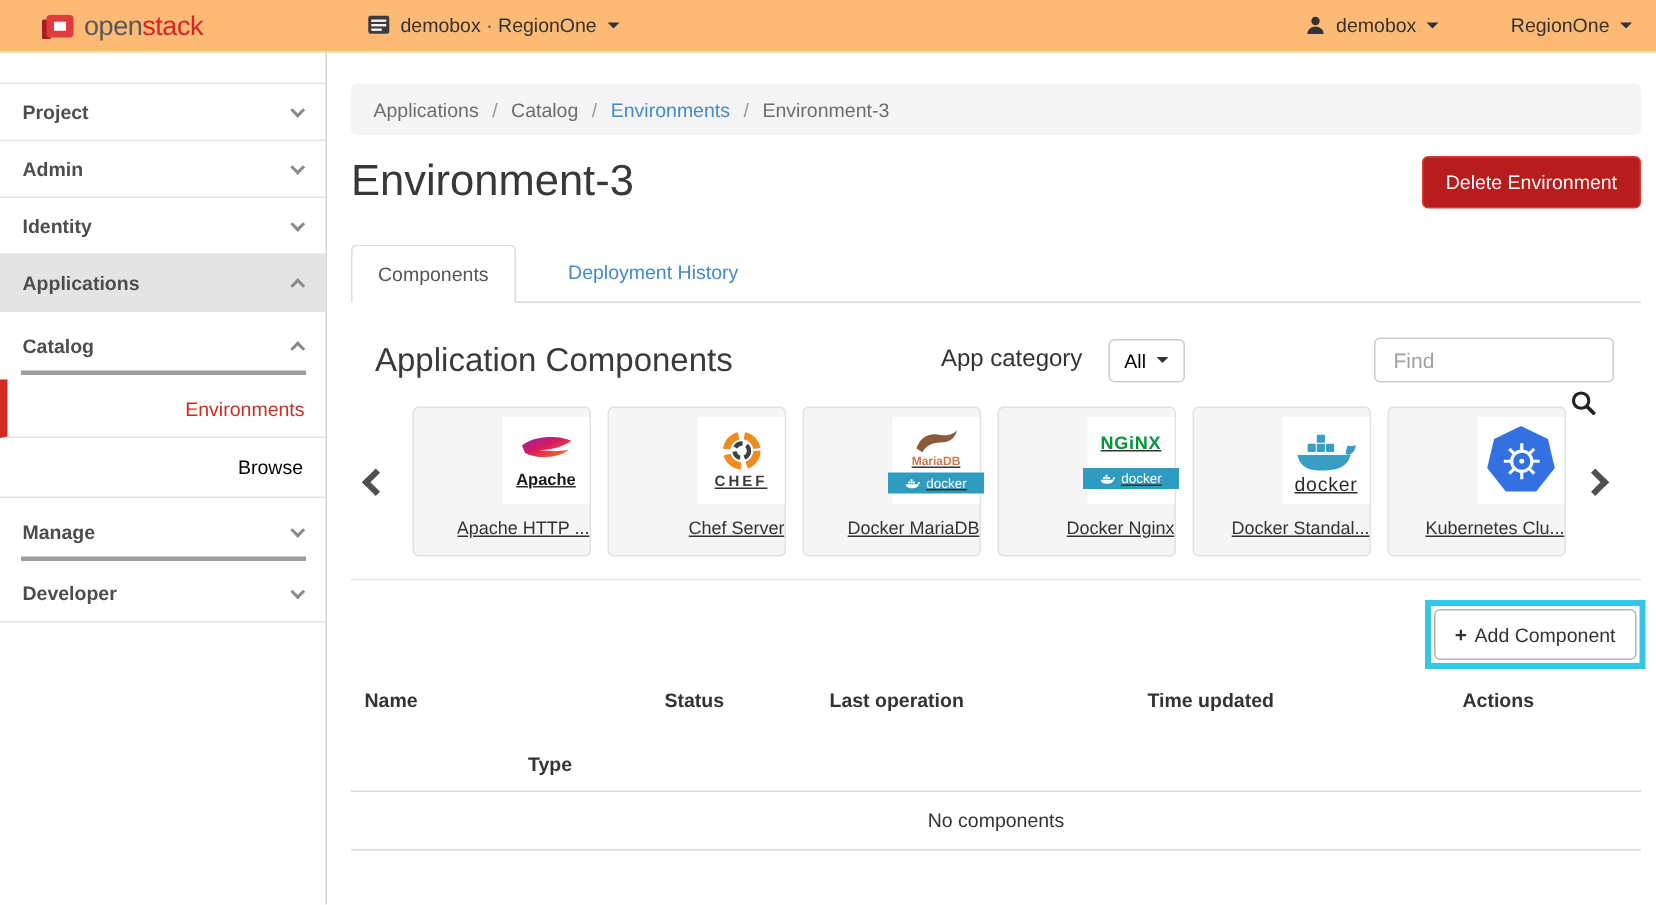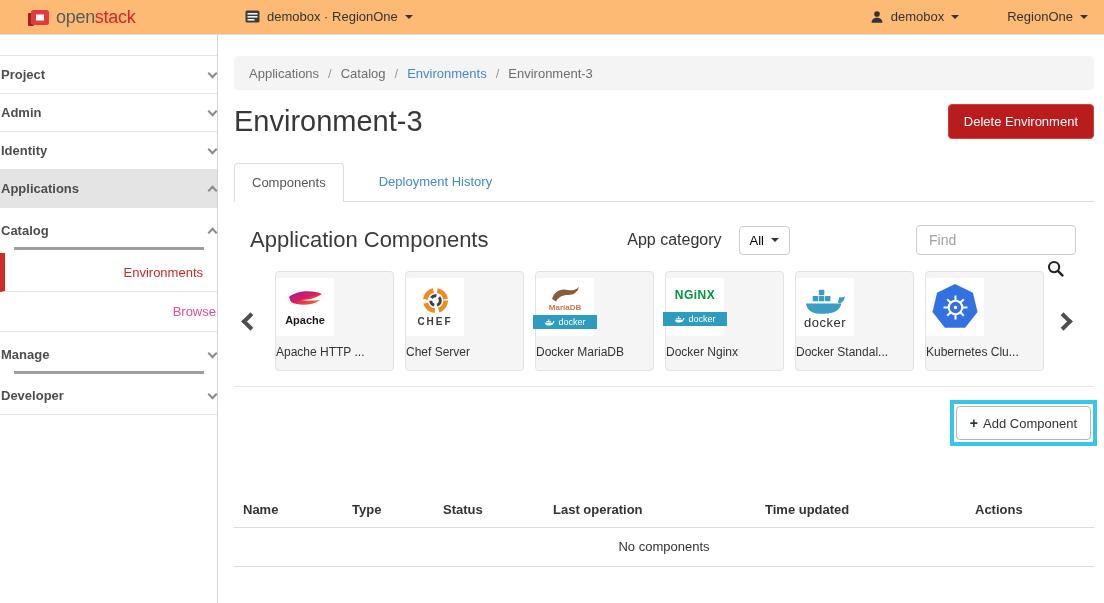--- a/index.html
+++ b/index.html
@@ -20,27 +20,27 @@
     border-top:4px solid #333; display:inline-block; }
 
   
   .body-wrap { display:flex; height:568px; }
   .sidebar { width:218px; border-right:1px solid #d4d4d4; background:#fff; flex:none; }
   .main { flex:1; padding:0 10px 0 16px; }
 
   
   .side-strip { height:21px; border-bottom:1px solid #e3e3e3; }
   .side-row { height:38px; display:flex; align-items:center; justify-content:space-between;
-    padding:0 1px; border-bottom:1px solid #e3e3e3; font-size:13px; font-weight:bold;
+    padding:0 15px; border-bottom:1px solid #e3e3e3; font-size:13px; font-weight:bold;
     color:#4d4d4d; cursor:pointer; position:relative; }
   .side-row.active-group { background:#e4e4e4; }
   .side-row.has-underline { height:45px; border-bottom:none; }
   .side-row.has-underline::after { content:""; position:absolute; left:14px; right:13px;
     bottom:3px; height:3px; background:#9d9d9d; }
-  .side-row.sub { font-weight:normal; justify-content:flex-end; color:#ec4899; height:40px; }
+  .side-row.sub { font-weight:normal; justify-content:flex-end; color:#000000; height:40px; }
   .side-row.sub.current { color:#cf2a24; border-left:5px solid #cf2a24; padding-right:14px; height:39px; }
   .chev { width:7px; height:7px; border-right:2px solid #8a8a8a; border-bottom:2px solid #8a8a8a;
     display:inline-block; }
   .chev.down { transform:rotate(45deg); margin-top:-3px; }
   .chev.up { transform:rotate(-135deg); margin-top:3px; }
 
   
   .breadcrumb { margin-top:21px; height:34px; background:#f4f4f4; border-radius:4px;
     display:flex; align-items:center; gap:9px; padding:0 15px; font-size:13px; color:#6d6d6d; }
   .breadcrumb .sep { color:#9a9a9a; }
@@ -71,21 +71,21 @@
   .search-btn { position:absolute; right:30px; top:58px; background:none; border:none; cursor:pointer; padding:0; }
 
   
   .carousel { display:flex; align-items:center; margin-top:11px; padding-left:10px; }
   .car-chev { width:13px; height:13px; border-right:4px solid #4f4f4f; border-bottom:4px solid #4f4f4f;
     display:inline-block; cursor:pointer; flex:none; }
   .car-chev.left  { transform:rotate(135deg); }
   .car-chev.right { transform:rotate(-45deg); }
   .cards { display:flex; gap:11px; margin-left:18px; margin-right:13px; }
   .card { width:119px; height:100px; background:#f5f5f5; border:1px solid #e2e2e2; border-radius:4px;
-    display:flex; flex-direction:column; align-items:flex-start; padding-top:6px; cursor:grab; }
+    display:flex; flex-direction:column; align-items:flex-end; padding-top:6px; cursor:grab;text-decoration:underline; }
   .logo-box { width:58px; height:58px; background:#fff; display:flex; flex-direction:column;
     align-items:center; justify-content:center; }
   .card-label { margin-top:9px; font-size:12px; color:#333; white-space:nowrap; overflow:hidden; max-width:110px; }
   .apache-word { font-size:11px; font-weight:bold; color:#1a1a1a; margin-top:1px; }
   .chef-word { font-size:10px; font-weight:bold; letter-spacing:2px; color:#3b3b3b; margin-top:2px; }
   .mariadb-word { font-size:8px; font-weight:bold; color:#c77b4f; }
   .nginx-word { font-size:12px; font-weight:bold; color:#009639; letter-spacing:0.5px; }
   .docker-word { font-size:13px; color:#2b2b2b; letter-spacing:0.5px; }
   .docker-ribbon { margin-top:3px; width:64px; height:14px; background:#2e9bc0; display:flex;
     align-items:center; justify-content:center; gap:3px; }
@@ -105,21 +105,21 @@
 
   
   .add-row { display:flex; justify-content:flex-end; margin-top:13px; }
   .cyan-highlight { border:4px solid #35c6ea; padding:2px; margin-right:-3px; }
   .add-btn { background:#fff; border:1px solid #b5b5b5; border-radius:4px; padding:8px 13px;
     font-size:13px; color:#333; display:flex; align-items:center; gap:5px; cursor:pointer; }
   .plus { font-weight:bold; font-size:14px; }
 
   
   .table { margin-top:4px; font-size:13px; }
-  .thead { display:flex; font-weight:bold; color:#333; padding:9px 0 10px 9px; border-bottom:1px solid #ddd;align-items:flex-end; }
+  .thead { display:flex; font-weight:bold; color:#333; padding:9px 0 10px 9px; border-bottom:1px solid #ddd; }
   .th-name { width:109px; } .th-type { width:91px;margin-top:43px; } .th-status { width:110px; }
   .th-lastop { width:212px; } .th-time { width:210px; } .th-actions { flex:1; }
   .empty-row { text-align:center; padding:11px 0 12px; color:#333; border-bottom:1px solid #ddd; }
 </style>
 </head>
 <body>
 
 <header class="topbar">
   <div class="brand">
     <svg width="23" height="20" viewBox="0 0 23 20">

